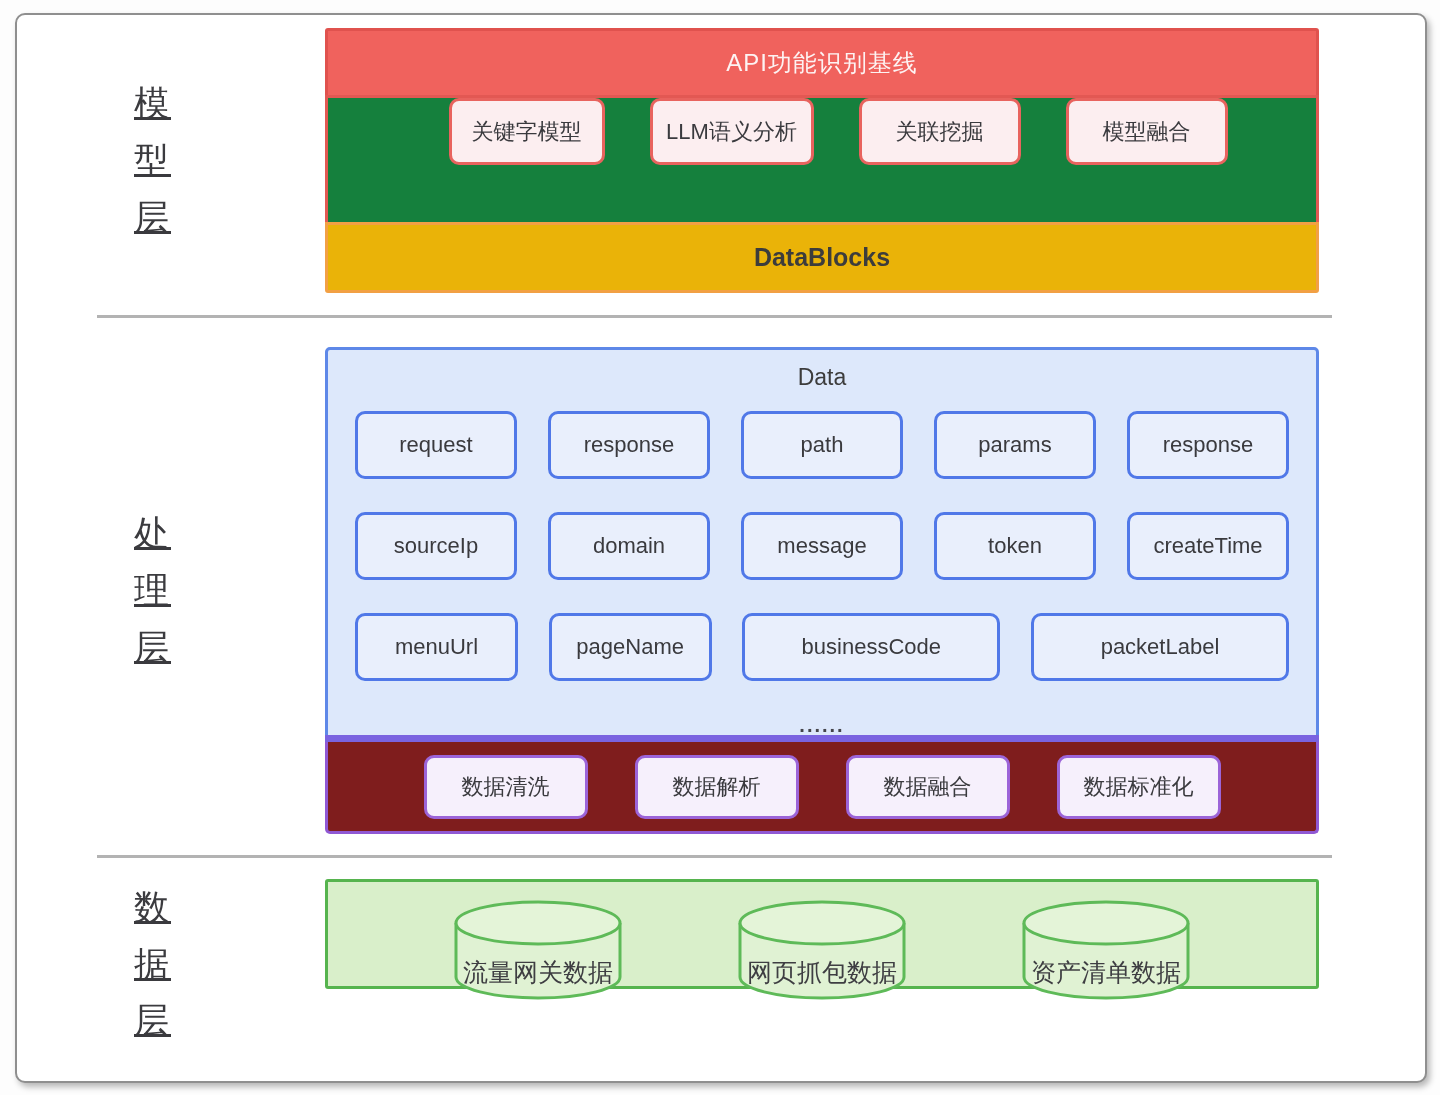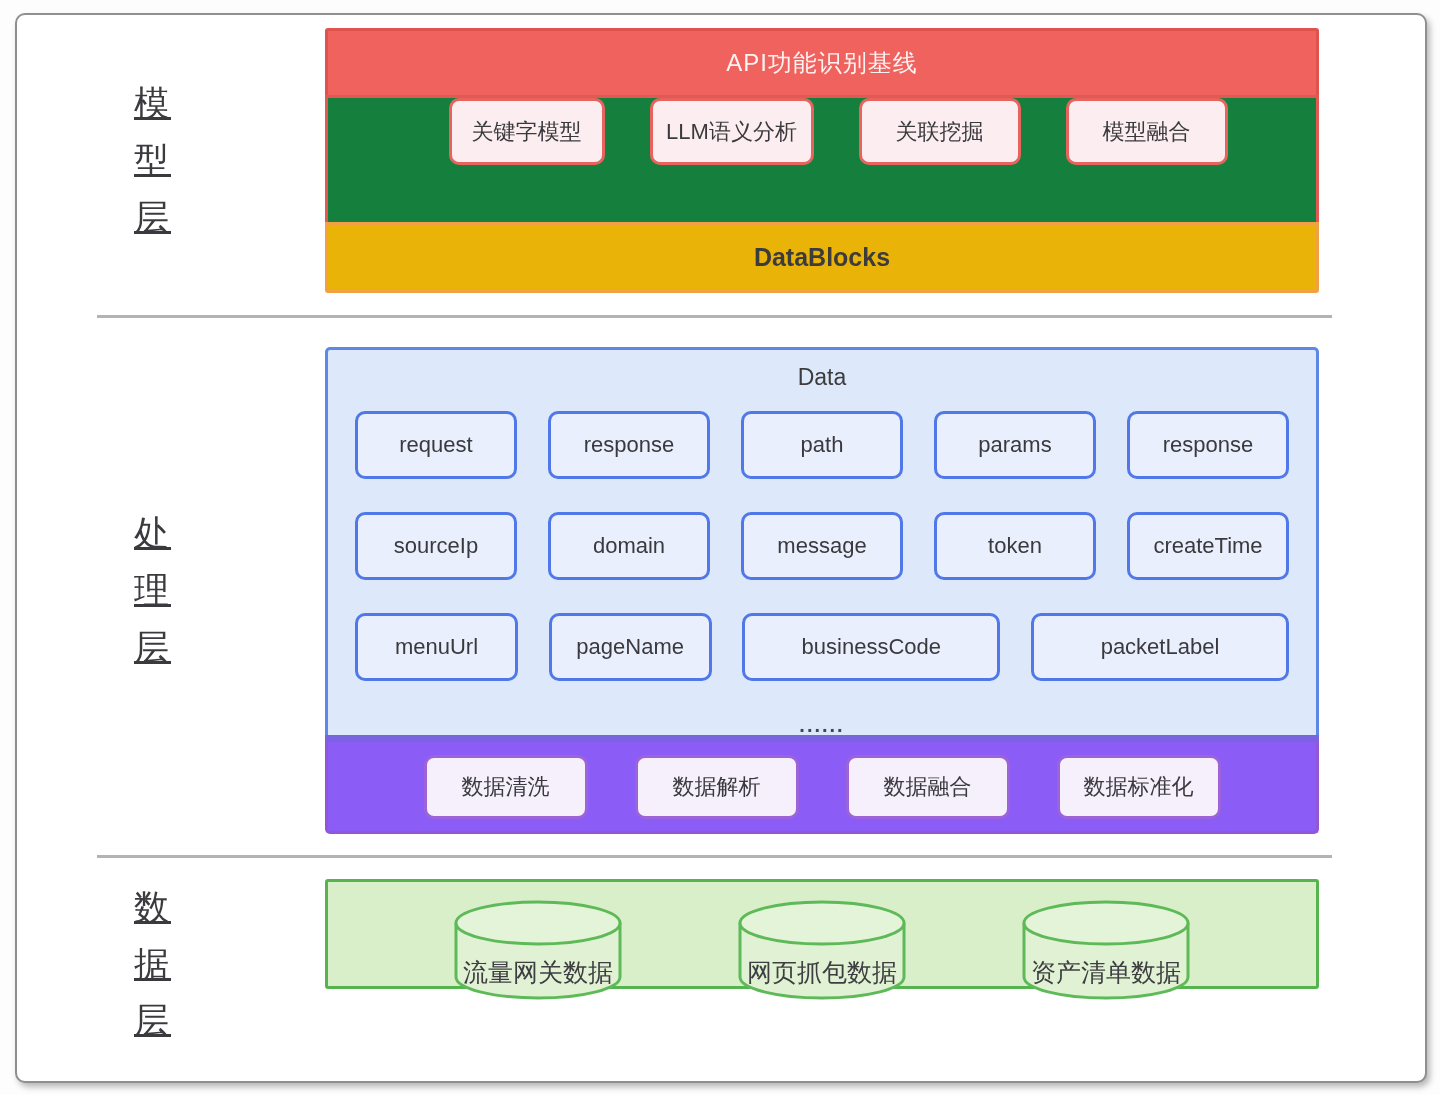--- a/index.html
+++ b/index.html
@@ -107,21 +107,21 @@
     text-align: center; font-size: 20px; letter-spacing: 2px;
     color: #44444a; font-weight: bold;
   }
   .purple-bar {
     height: 7px; margin-top: -3px;
     background: #7a63e0;
     position: relative; z-index: 2;
   }
   .purple-band {
     height: 92px;
-    background: #8b5cf6;
+    background: #7f1d1d;
     border: 3px solid #9058d4; border-top: none;
     border-radius: 0 0 5px 5px;
     display: flex; align-items: center; justify-content: center;
     gap: 47px;
   }
   .purple-chip {
     height: 64px; width: 164px;
     background: #f6f0fc; border: 3px solid #9c64d8;
   }
 

